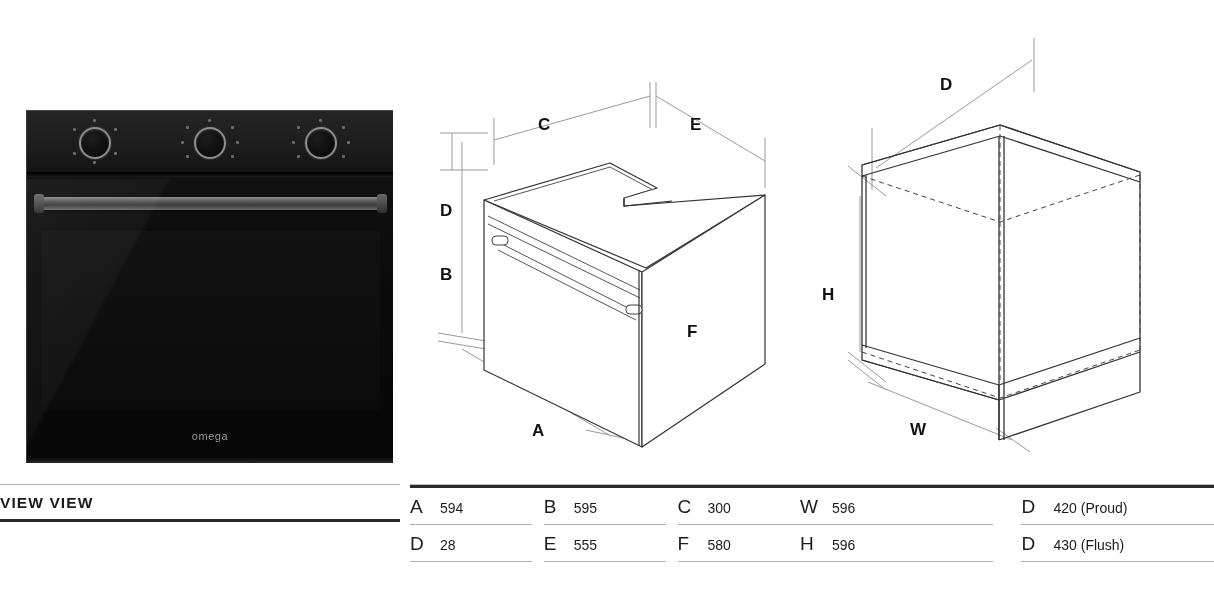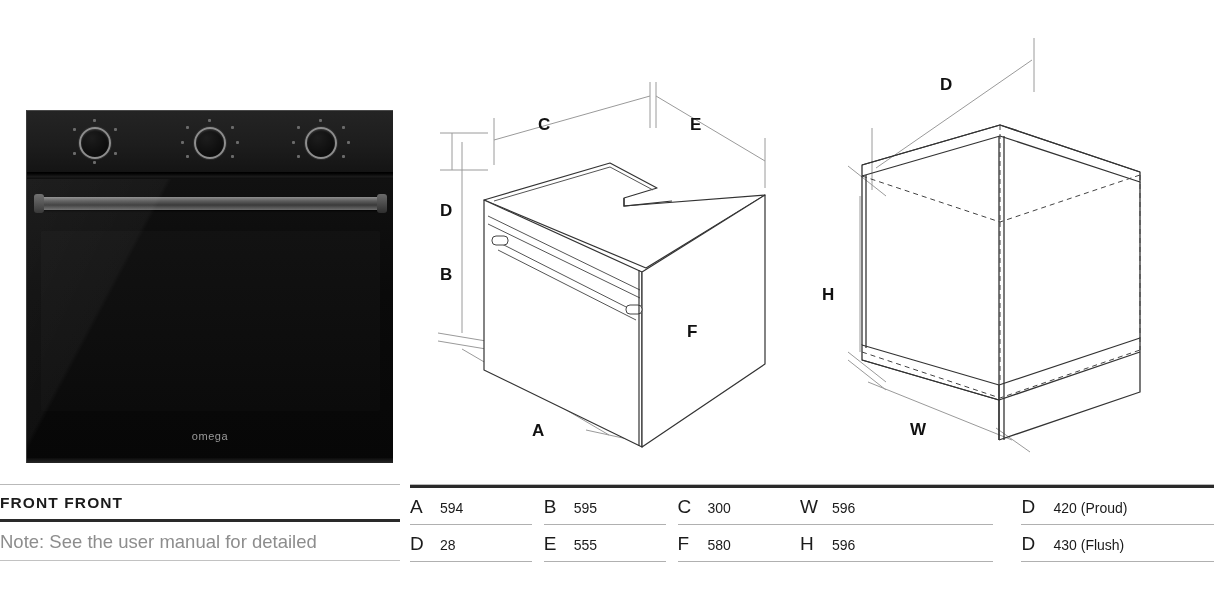--- a/index.html
+++ b/index.html
@@ -194,23 +194,22 @@
           <div class="brand">omega</div>
         </div>
 
         <div class="reflection"></div>
         <div class="oven-foot"></div>
       </div>
     </div>
 
     <div class="table-block">
       <div class="rule-top"></div>
-      <div class="tbl-title">FRONT FRONT</div>
+      <div class="tbl-title">VIEW VIEW</div>
       <div class="rule-head"></div>
-      <div class="note-line">Note: See the user manual for detailed</div>
     </div>
   </div>
 
   <div class="panel panel-dims">
 
     <div class="figure">
       <svg width="390" height="484" viewBox="0 0 390 484">
         <g fill="none" stroke="#9a9a9a" stroke-width="1">
 
           <line x1="84" y1="165" x2="84" y2="118"></line>

